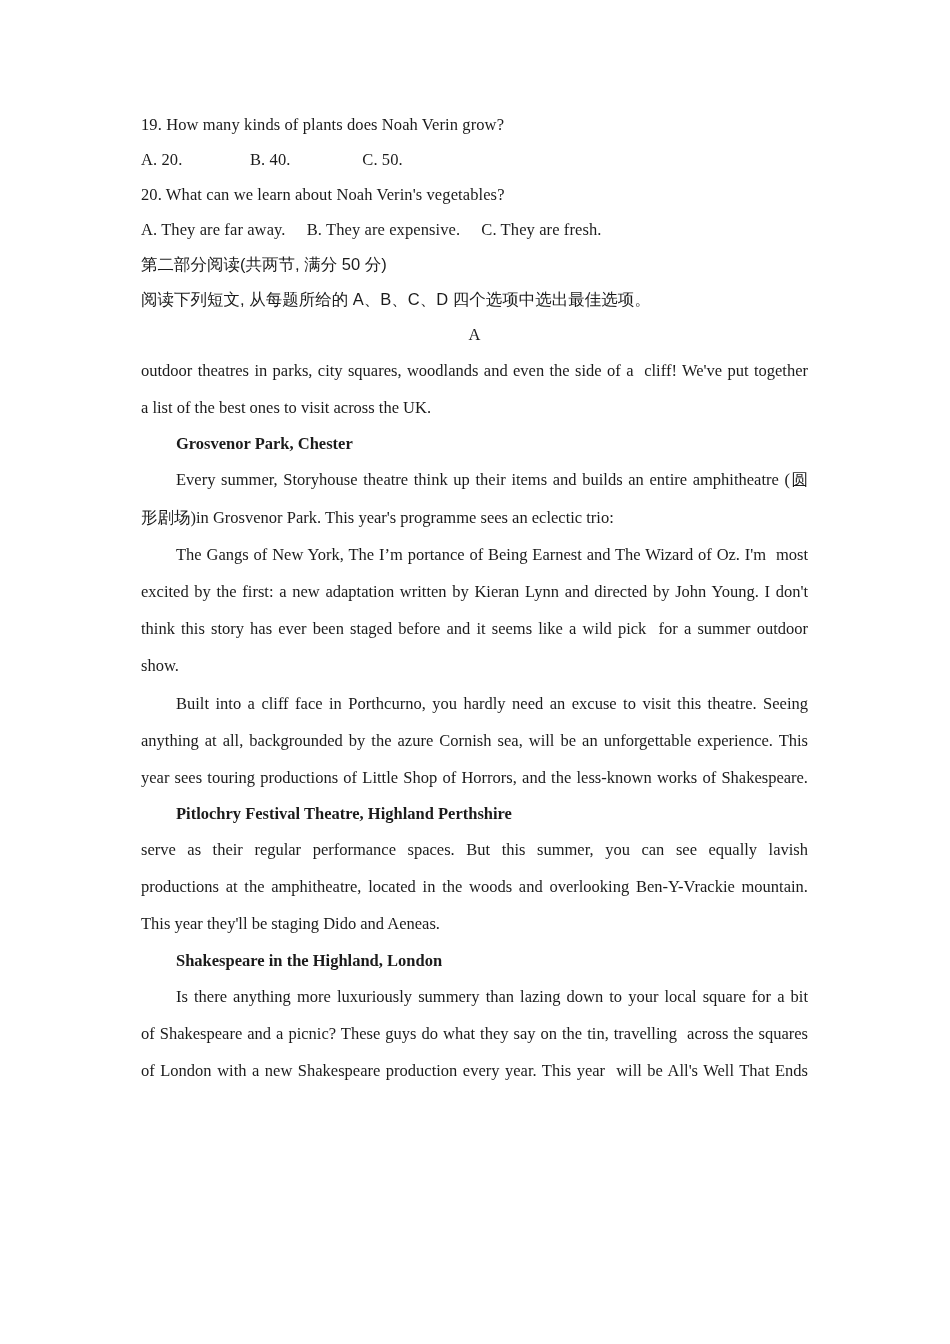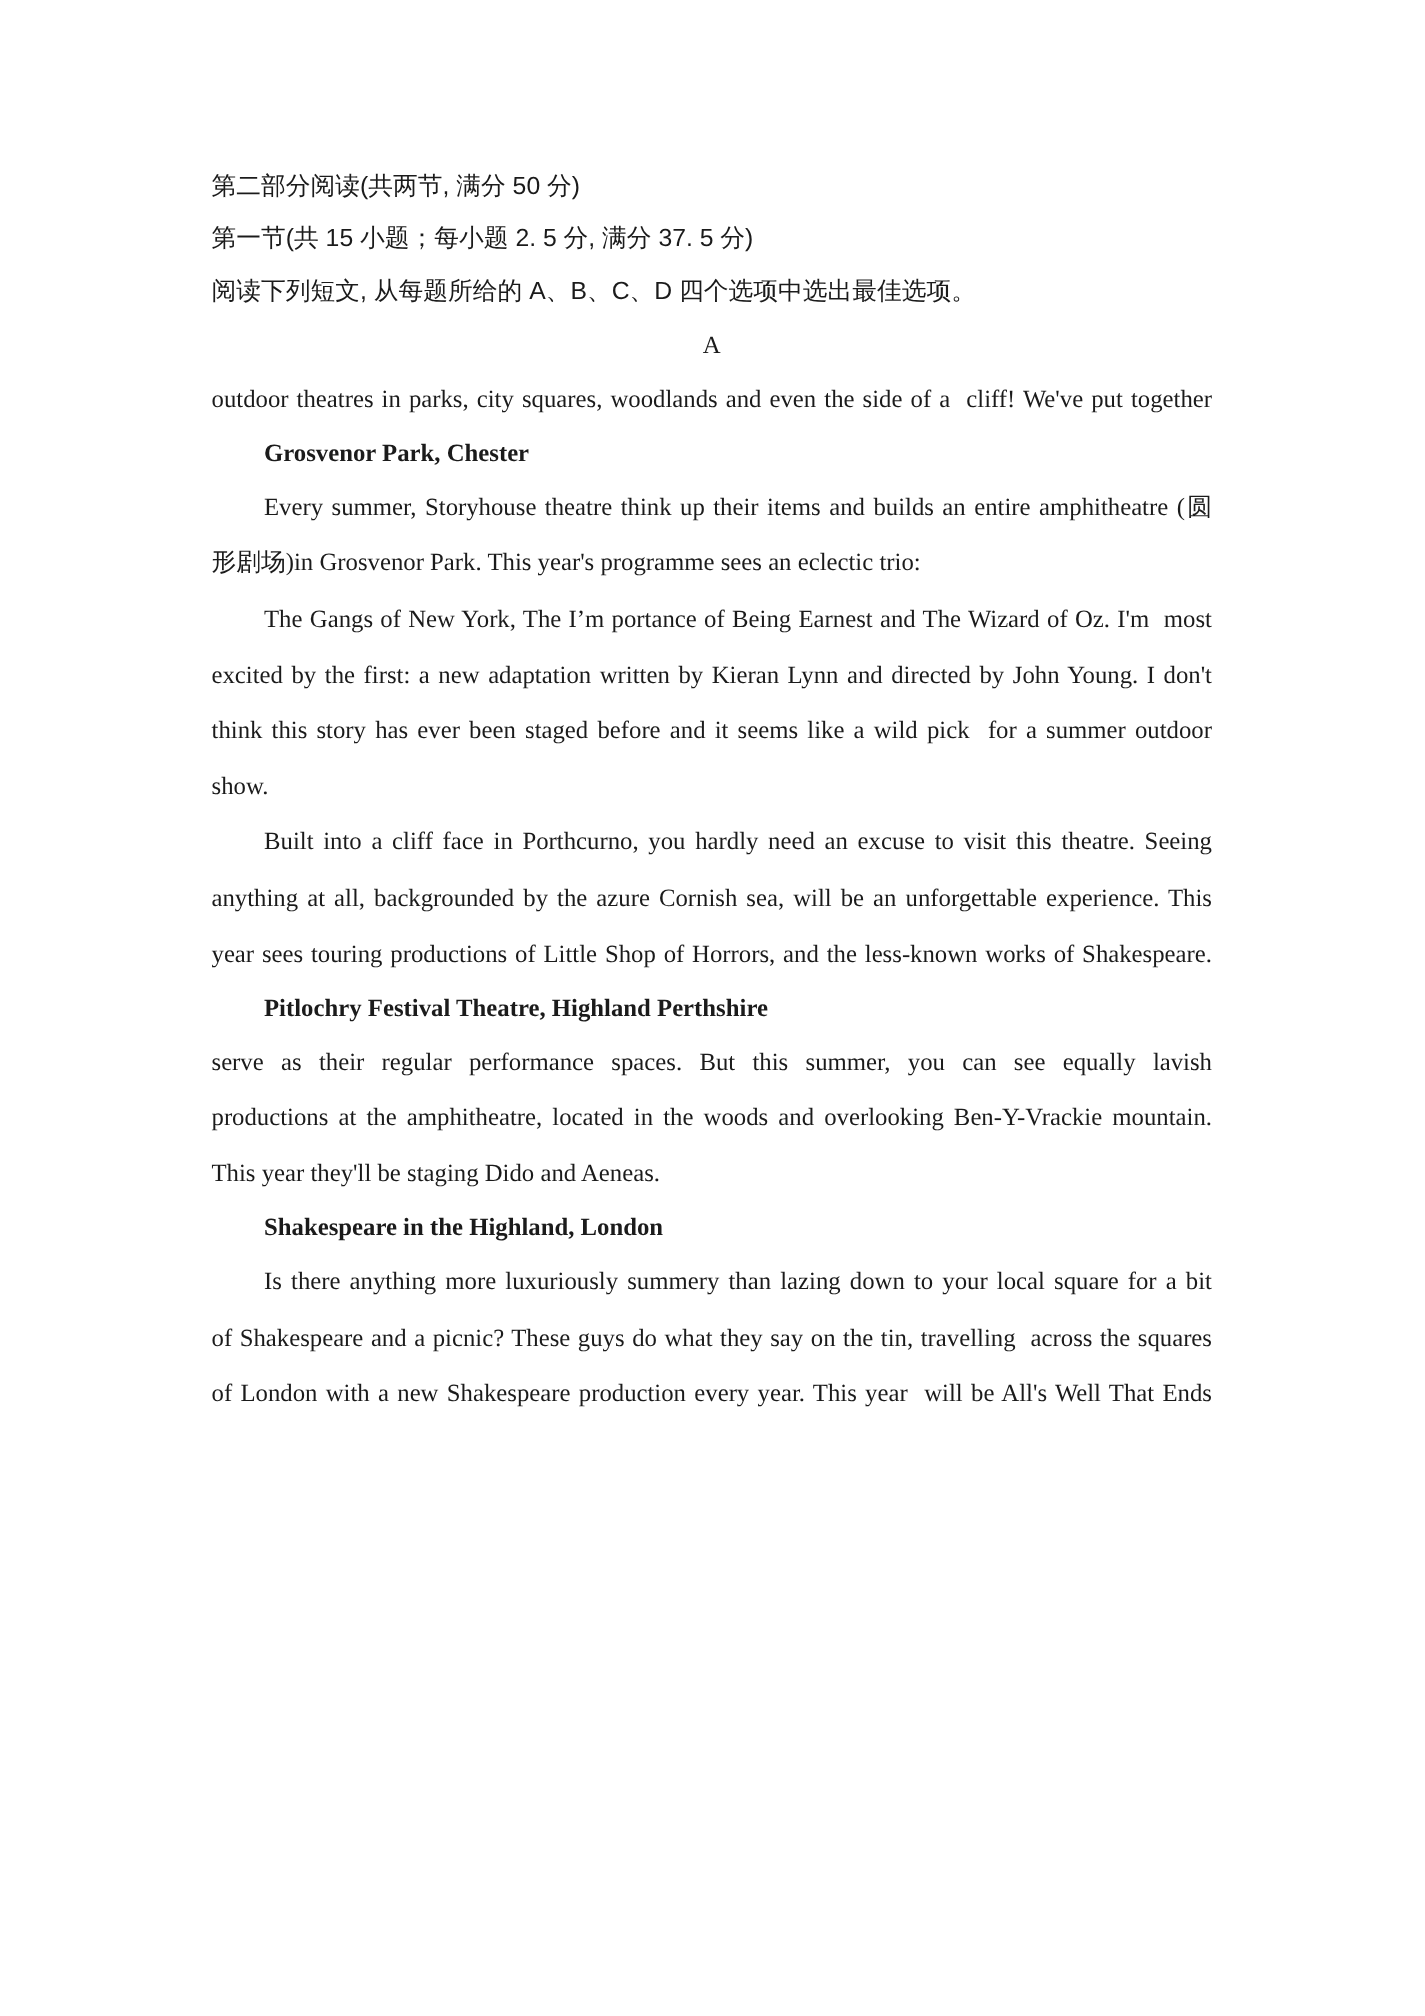--- a/index.html
+++ b/index.html
@@ -79,29 +79,35 @@
     width: 667px;
   }
   .qblock .line { line-height: 35px; height: 35px; }
 </style>
 </head>
 <body>
 
 <div class="page">
   <div class="content">
 
+    <div class="qblock">
+      <div class="line">19. How many kinds of plants does Noah Verin grow?</div>
+      <div class="line">A. 20.                B. 40.                 C. 50.</div>
+      <div class="line">20. What can we learn about Noah Verin's vegetables?</div>
+      <div class="line">A. They are far away.     B. They are expensive.     C. They are fresh.</div>
+    </div>
 
     <div class="cn">第二部分阅读(共两节, 满分 50 分)</div>
-    <div class="cn">第一节(共 15 小题；每小题 2. 5 分, 满分 37. 5 分)</div>
     <div class="cn">阅读下列短文, 从每题所给的 A、B、C、D 四个选项中选出最佳选项。</div>
 
     <div class="line center">A</div>
 
     <div>
       <span class="para-line just">outdoor theatres in parks, city squares, woodlands and even the side of a  cliff! We've put together</span>
+      <span class="para-line flush">a list of the best ones to visit across the UK.</span>
     </div>
 
     <div class="heading">Grosvenor Park, Chester</div>
     <div>
       <span class="para-line just-indent">Every summer, Storyhouse theatre think up their items and builds an entire amphitheatre (圆</span>
       <span class="para-line flush">形剧场)in Grosvenor Park. This year's programme sees an eclectic trio:</span>
     </div>
     <div>
       <span class="para-line just-indent">The Gangs of New York, The I’m portance of Being Earnest and The Wizard of Oz. I'm  most</span>
       <span class="para-line just">excited by the first: a new adaptation written by Kieran Lynn and directed by John Young. I don't</span>

